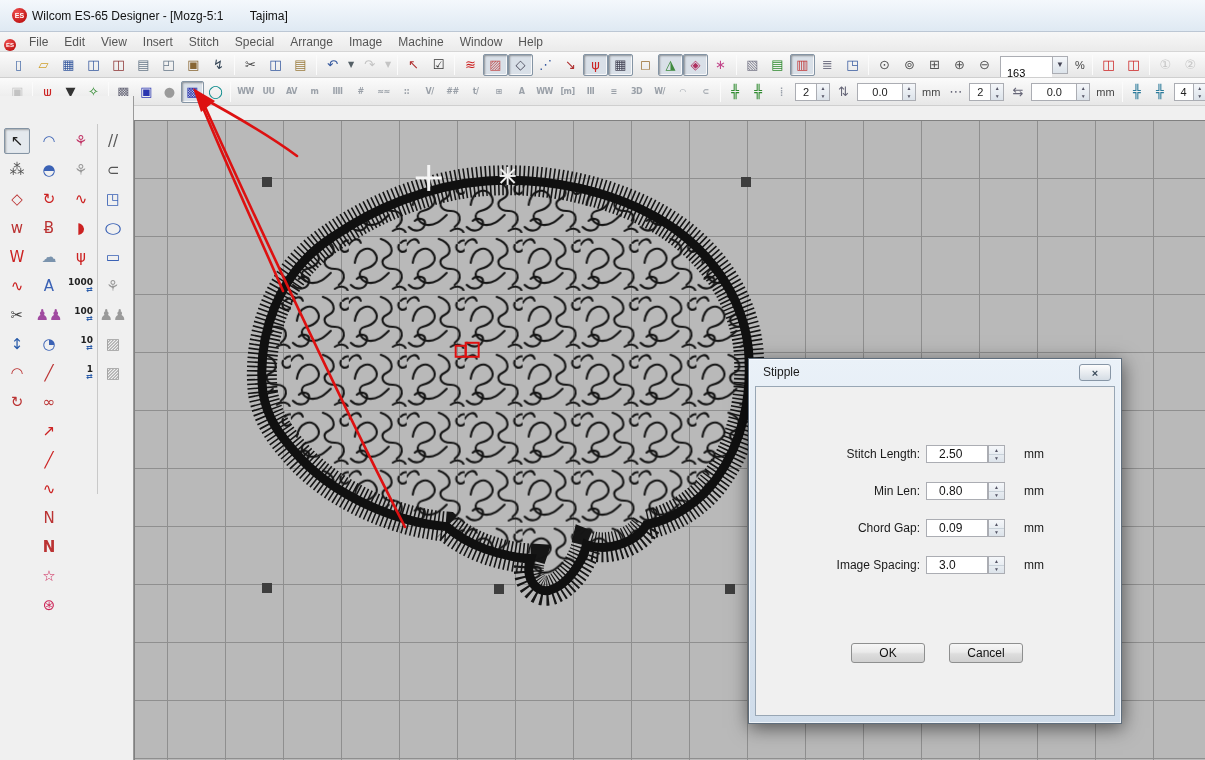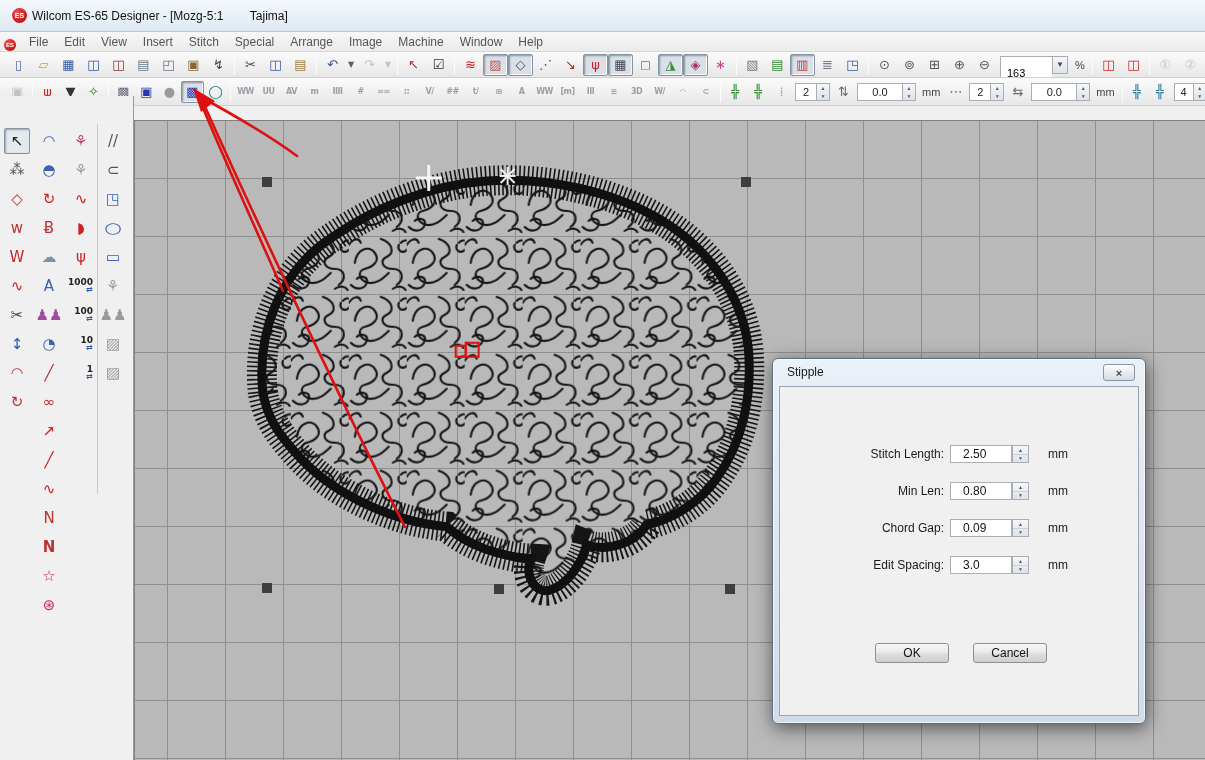--- a/index.html
+++ b/index.html
@@ -49,22 +49,22 @@
   #canvas { position:absolute; left:134px; top:120px; width:1071px; height:640px; background-color:#b9b9b9;
     background-image:linear-gradient(#8f8f8f 1px, transparent 1px), linear-gradient(90deg,#8f8f8f 1px, transparent 1px);
     background-size:58px 58px; background-position:32px 57px; border-top:1px solid #808080; border-left:1px solid #808080; }
   #brain-svg { position:absolute; inset:0; }
   .handle { position:absolute; width:10px; height:10px; background:#3e3e3e; }
 
   
   #annot { position:absolute; left:0; top:0; width:1205px; height:760px; pointer-events:none; z-index:40; }
 
   
-  #dialog { position:absolute; left:772px; top:358px; width:374px; height:366px; z-index:50;
-    background:linear-gradient(#eaf1f8,#cfdcea); border:1px solid #5f6e7d; border-radius:6px;
+  #dialog { position:absolute; left:748px; top:358px; width:374px; height:366px; z-index:50;
+    background:linear-gradient(#eaf1f8,#cfdcea); border:1px solid #5f6e7d; border-radius:0;
     box-shadow:1px 4px 18px rgba(0,0,0,.55), inset 0 0 0 1px rgba(255,255,255,.65); }
   #dialog-title { position:absolute; left:14px; top:6px; font-size:12px; color:#1a1a1a; }
   #dialog-close { position:absolute; right:10px; top:5px; width:32px; height:17px; background:linear-gradient(#fdfdfd,#d4dce4); border:1px solid #8796a6; border-radius:3px; font-size:11px; font-weight:bold; color:#3c4c5c; display:flex; align-items:center; justify-content:center; cursor:default; }
   #dialog-body { position:absolute; left:6px; right:6px; top:27px; bottom:7px; background:#f0f0f0; border:1px solid #98a6b4; }
   #grp { position:absolute; left:40px; top:26px; width:282px; height:176px; border:1px solid #cdcdcd; border-radius:3px; }
   #grp-label { position:absolute; left:10px; top:-8px; background:#f0f0f0; padding:0 4px; font-size:12px; color:#39536d; }
   .d-row { position:absolute; height:18px; }
   .d-label { position:absolute; left:8px; width:156px; text-align:right; font-size:12px; color:#1a1a1a; line-height:18px; }
   .d-input { position:absolute; left:170px; width:62px; height:18px; background:#fff; border:1px solid #abadb3; font-size:12px; color:#111; line-height:16px; padding-left:12px; }
   .d-spin { position:absolute; left:232px; width:17px; height:18px; border:1px solid #abadb3; background:linear-gradient(#f5f7fa,#dce3ea); display:flex; flex-direction:column; }
@@ -511,21 +511,21 @@
         <div class="d-row" style="top: 132px; left: 0px; width: 100%;">
           <div class="d-label">Chord Gap:</div>
           <div class="d-input">0.09</div>
           <div class="d-spin">
             <span>▲</span>
             <span>▼</span>
           </div>
           <div class="d-unit">mm</div>
         </div>
         <div class="d-row" style="top: 169px; left: 0px; width: 100%;">
-          <div class="d-label">Edit Spacing:</div>
+          <div class="d-label">Image Spacing:</div>
           <div class="d-input">3.0</div>
           <div class="d-spin">
             <span>▲</span>
             <span>▼</span>
           </div>
           <div class="d-unit">mm</div>
         </div>
       </div>
   </div>
 

